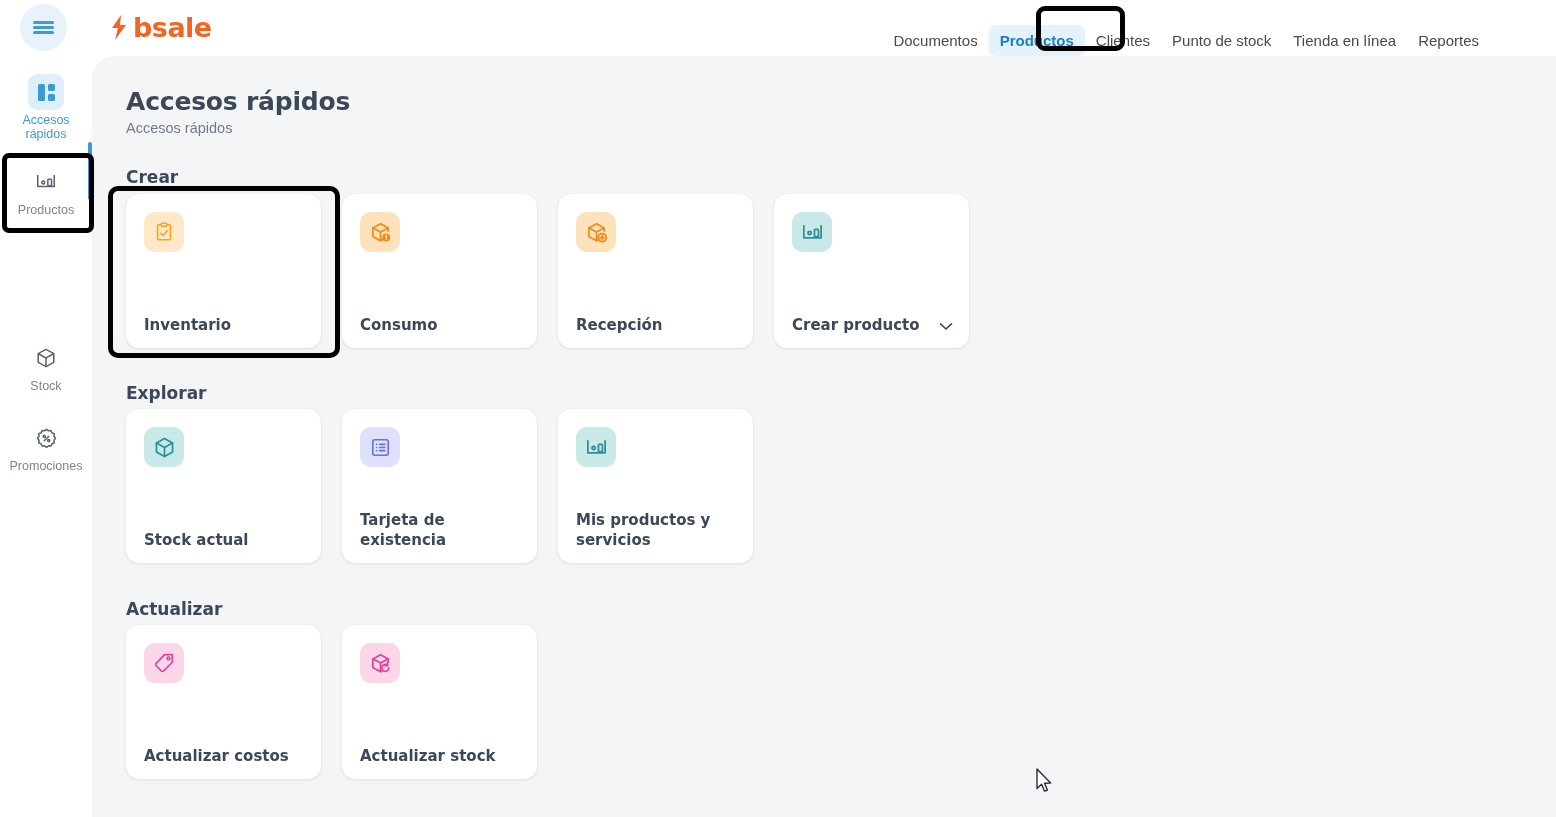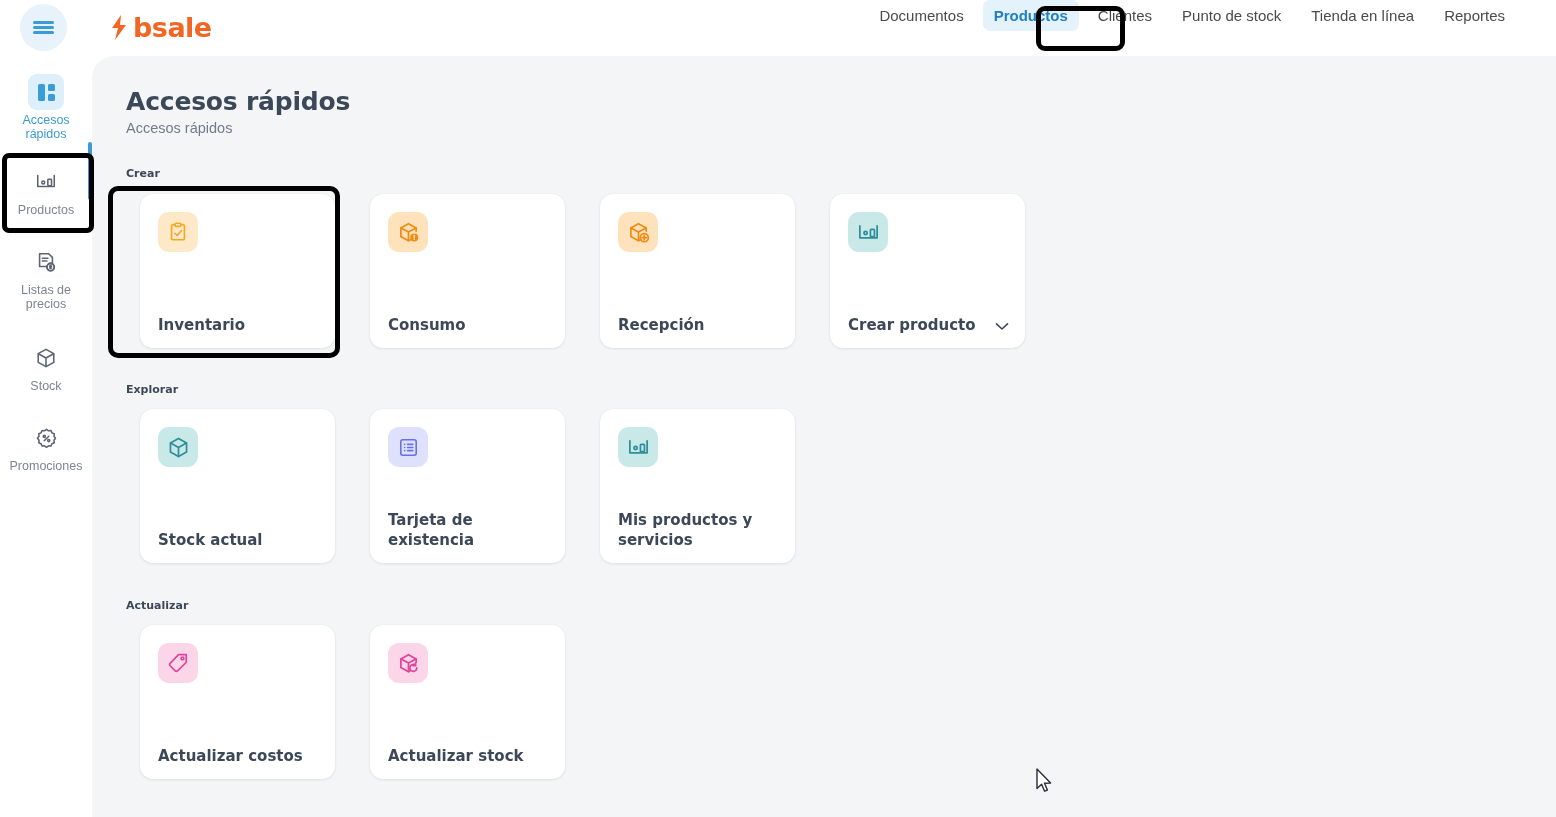--- a/index.html
+++ b/index.html
@@ -35,22 +35,22 @@
     display: flex; align-items: center; gap: 5px;
   }
   #brand .bolt { display:block; width: 18px; height: 25px; }
   #brand .wordmark {
     font-size: 27px; font-weight: 700; color: #f26522;
     letter-spacing: -0.5px; line-height: 1;
     font-family: "DejaVu Sans", sans-serif;
   }
 
   #topnav {
-    position: absolute; right: 40px; top: 0; height: 56px;
-    display: flex; align-items: flex-start; gap: 8px;
+    position: absolute; right: 66px; top: 0; height: 56px;
+    display: flex; align-items: flex-end; gap: 0px;
   }
   #topnav .navitem {
     font-size: 15px; color: #4a4a4a;
     padding: 7px 11px; border-radius: 7px;
     cursor: pointer; white-space: nowrap;
   }
   #topnav .navitem.active {
     color: #1d7fc4; font-weight: 700;
     background: #e4f2fb;
   }
@@ -98,35 +98,34 @@
     letter-spacing: -0.2px;
     font-family: "DejaVu Sans", sans-serif;
   }
   #page-subtitle {
     position: absolute; left: 34px; top: 64px;
     font-size: 14.5px; color: #707b8a;
   }
 
   .section-label {
     position: absolute; left: 34px;
-    font-size: 11px; font-weight: 700; color: #3c4858;
+    font-size: 17px; font-weight: 700; color: #3c4858;
     font-family: "DejaVu Sans", sans-serif;
   }
 
   .card-row { position: absolute; left: 34px; display: flex; gap: 21px; }
 
   .card {
     width: 195px; height: 154px;
     background: #ffffff;
     border-radius: 13px;
     box-shadow: 0 1px 3px rgba(20,30,50,.09), 0 0 1px rgba(20,30,50,.08);
     position: relative;
     cursor: pointer;
     flex: 0 0 auto;
-    margin-left: 14px;
   }
   .card .ico-wrap {
     position: absolute; left: 18px; top: 18px;
     width: 40px; height: 40px; border-radius: 11px;
     display: flex; align-items: center; justify-content: center;
   }
   .card .card-title {
     position: absolute; left: 18px; right: 16px; bottom: 13px;
     font-size: 15px; font-weight: 700; color: #3c4858;
     line-height: 20px;
@@ -198,32 +197,20 @@
     <div class="rail-ico">
       <svg width="22" height="22" viewBox="0 0 24 24" fill="none" stroke="#5b6470" stroke-width="1.7" stroke-linecap="round" stroke-linejoin="round">
         <path d="M3 5 L3 17 L21 17 L21 5"></path>
         <circle cx="9" cy="12.5" r="1.6"></circle>
         <rect x="14" y="9" width="4" height="7" rx="0.7"></rect>
       </svg>
     </div>
     <div class="rail-lbl">Productos</div>
   </div>
 
-  <div class="rail-item" style="top:188px">
-    <div class="rail-ico">
-      <svg width="22" height="22" viewBox="0 0 24 24" fill="none" stroke="#5b6470" stroke-width="1.7" stroke-linecap="round" stroke-linejoin="round">
-        <path d="M5 3 L15 3 L19 7 L19 17 L5 17 Z"></path>
-        <path d="M8 8 L14 8 M8 11 L13 11"></path>
-        <circle cx="17" cy="17.5" r="4" fill="#ffffff"></circle>
-        <circle cx="17" cy="17.5" r="4"></circle>
-        <path d="M17 15.6 L17 19.4 M15.9 16.5 h2.2 M15.9 18.5 h2.2"></path>
-      </svg>
-    </div>
-    <div class="rail-lbl">Listas de precios</div>
-  </div>
 
   <div class="rail-item" style="top:284px">
     <div class="rail-ico">
       <svg width="22" height="22" viewBox="0 0 24 24" fill="none" stroke="#5b6470" stroke-width="1.7" stroke-linecap="round" stroke-linejoin="round">
         <path d="M12 2.6 L20.5 7.3 L20.5 16.7 L12 21.4 L3.5 16.7 L3.5 7.3 Z"></path>
         <path d="M3.7 7.4 L12 12 L20.3 7.4 M12 12 L12 21.3"></path>
       </svg>
     </div>
     <div class="rail-lbl">Stock</div>
   </div>

